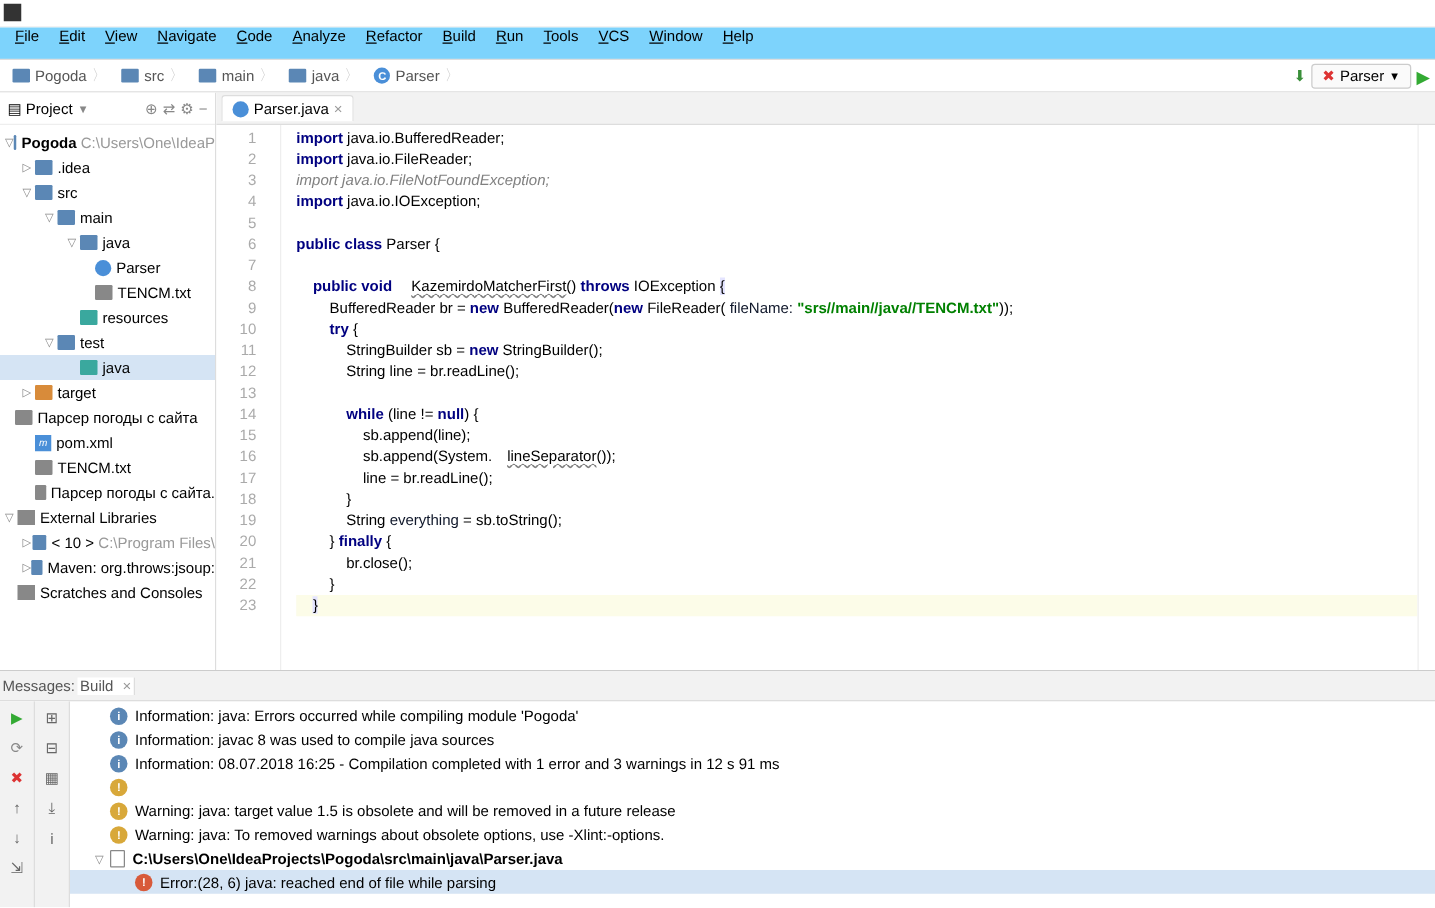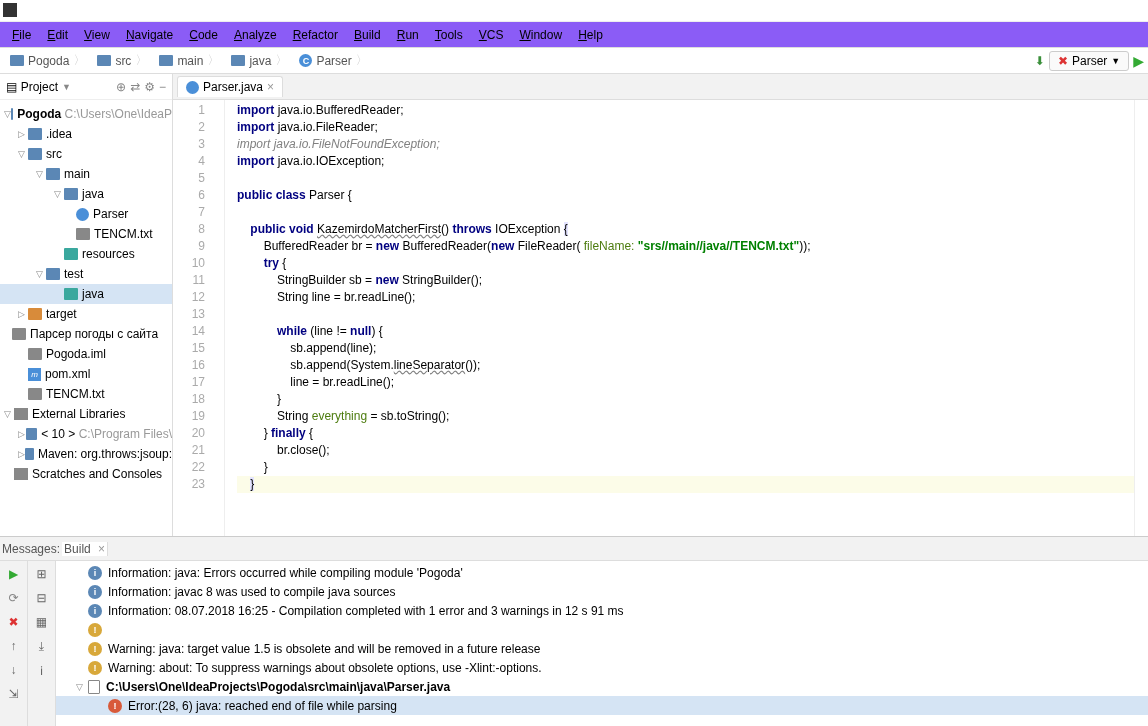--- a/index.html
+++ b/index.html
@@ -1,19 +1,19 @@
 <!DOCTYPE html>
 <html><head>
 <meta charset="utf-8">
 <style>
 *{margin:0;padding:0;box-sizing:border-box;font-family:"Segoe UI",Arial,sans-serif;font-size:12px;}
 body{background:#fff;color:#000;width:1148px;height:726px;overflow:hidden;display:flex;flex-direction:column;}
 .titlebar{height:22px;background:#fff;display:flex;align-items:center;justify-content:center;color:#555;font-size:12px;border-bottom:1px solid #eee;}
 .titlebar-icon{width:14px;height:14px;background:#333;margin-right:4px;position:absolute;left:3px;top:3px;}
-.menubar{height:26px;background:#8b5cf6;display:flex;align-items:center;padding:0 4px;border-bottom:1px solid #ddd;}
+.menubar{height:26px;background:#7dd3fc;display:flex;padding:0 4px;border-bottom:1px solid #ddd;}
 .menubar span{padding:0 8px;cursor:pointer;}
 .menubar span u{text-decoration:underline;}
 .navbar{height:26px;background:#fff;display:flex;align-items:center;border-bottom:1px solid #ddd;padding:0 4px;}
 .crumb{display:flex;align-items:center;padding:0 6px;color:#555;position:relative;}
 .crumb::after{content:"〉";color:#ccc;margin-left:4px;}
 .crumb:last-child::after{content:"";}
 .crumb .folder{width:14px;height:11px;background:#5b87b5;border-radius:1px;margin-right:4px;}
 .crumb .class-icon{width:13px;height:13px;background:#4a8fd8;border-radius:50%;display:flex;align-items:center;justify-content:center;color:#fff;font-size:9px;font-weight:bold;margin-right:4px;}
 .nav-right{margin-left:auto;display:flex;align-items:center;gap:4px;}
 .nav-right .run-sel{border:1px solid #ccc;padding:2px 8px;border-radius:3px;background:#fafafa;display:flex;align-items:center;gap:4px;}
@@ -41,24 +41,24 @@
 .tab{background:#fff;border:1px solid #ddd;border-bottom:none;padding:3px 8px;display:flex;align-items:center;gap:4px;border-radius:3px 3px 0 0;margin-left:4px;}
 .tab .close{color:#999;cursor:pointer;}
 .code-area{flex:1;display:flex;font-family:"Consolas","Courier New",monospace;font-size:13px;overflow:auto;}
 .gutter{width:40px;text-align:right;color:#aaa;padding:2px 8px 2px 0;user-select:none;background:#fff;}
 .gutter div{height:17px;line-height:17px;}
 .gutter-fold{width:12px;border-right:1px solid #eee;background:#fff;}
 .code{flex:1;padding:2px 0 2px 12px;white-space:pre;line-height:17px;}
 .kw{color:#000080;font-weight:bold;}
 .str{color:#008000;font-weight:bold;}
 .cm{color:#808080;font-style:italic;}
-.param{color:#4d7c0f;text-align:right;}
+.param{color:#0f172a;text-align:right;}
 .hl{background:#e4e4ff;}
 .caret-line{background:#fcfce8;}
-.underline{text-decoration:underline wavy #808080;}
+.underline{text-decoration:underline wavy #808080;margin-left:12px;}
 .margin-strip{width:14px;background:#fff;border-left:1px solid #eee;}
 .messages{height:190px;border-top:1px solid #ccc;display:flex;flex-direction:column;}
 .msg-tabs{height:24px;background:#f2f2f2;display:flex;align-items:center;border-bottom:1px solid #ddd;}
 .msg-tabs .mtab{padding:0 2px;color:#555;}
 .msg-tabs .mtab.active{background:#fff;border-right:1px solid #ddd;}
 .msg-tabs .close{margin-left:4px;color:#999;}
 .msg-body{flex:1;display:flex;overflow:hidden;}
 .msg-toolbar{width:28px;background:#f2f2f2;border-right:1px solid #ddd;display:flex;flex-direction:column;align-items:center;padding-top:4px;gap:6px;}
 .msg-toolbar .btn{width:18px;height:18px;display:flex;align-items:center;justify-content:center;color:#666;}
 .msg-list{flex:1;overflow:auto;padding:2px 0;}
@@ -187,30 +187,30 @@
       <div class="tree-row" style="padding-left:18px">
           <span class="arrow">▷</span>
           <span class="icn folder orange"></span>
           <span>target</span>
         </div>
       <div class="tree-row" style="padding-left:12px">
           <span class="icn file"></span>
           <span>Парсер погоды с сайта</span>
         </div>
       <div class="tree-row" style="padding-left:28px">
-          <span class="icn file"></span>
-          <span>Pogoda.iml</span>
-        </div>
-      <div class="tree-row" style="padding-left:28px">
           <span class="icn xml" style="width:13px;height:13px;background:#4a8fd8;color:#fff;font-size:8px;display:flex;align-items:center;justify-content:center;font-style:italic">m</span>
           <span>pom.xml</span>
         </div>
       <div class="tree-row" style="padding-left:28px">
           <span class="icn file"></span>
           <span>TENCM.txt</span>
+        </div>
+      <div class="tree-row" style="padding-left:28px">
+          <span class="icn file"></span>
+          <span>Парсер погоды с сайта.</span>
         </div>
       <div class="tree-row">
           <span class="arrow">▽</span>
           <span class="icn lib"></span>
           <span>External Libraries</span>
         </div>
       <div class="tree-row" style="padding-left:18px"><span class="arrow">▷</span><span class="icn folder"></span><span>&lt; 10 &gt;</span>&nbsp;<span class="muted">C:\Program Files\</span></div>
       <div class="tree-row" style="padding-left:18px">
           <span class="arrow">▷</span>
           <span class="icn folder"></span>
@@ -307,21 +307,21 @@
           <span class="micn warn">!</span>
         </div>
         <div class="msg-row" style="padding-left: 20px;">
           <span class="arrow2"></span>
           <span class="micn warn">!</span>
           <span>Warning: java: target value 1.5 is obsolete and will be removed in a future release</span>
         </div>
         <div class="msg-row" style="padding-left: 20px;">
           <span class="arrow2"></span>
           <span class="micn warn">!</span>
-          <span>Warning: about: To suppress warnings about obsolete options, use -Xlint:-options.</span>
+          <span>Warning: java: To removed warnings about obsolete options, use -Xlint:-options.</span>
         </div>
         <div class="msg-row" style="padding-left: 20px;">
           <span class="arrow2">▽</span>
           <span class="micn file"></span>
           <span><b>C:\Users\One\IdeaProjects\Pogoda\src\main\java\Parser.java</b></span>
         </div>
         <div class="msg-row sel" style="padding-left: 40px;">
           <span class="arrow2"></span>
           <span class="micn err">!</span>
           <span>Error:(28, 6) java: reached end of file while parsing</span>

